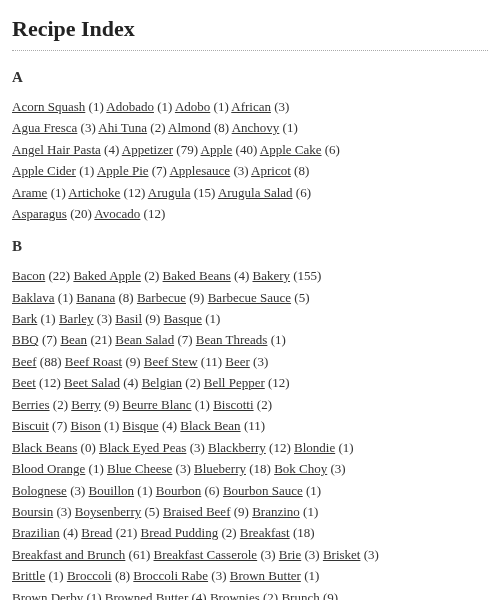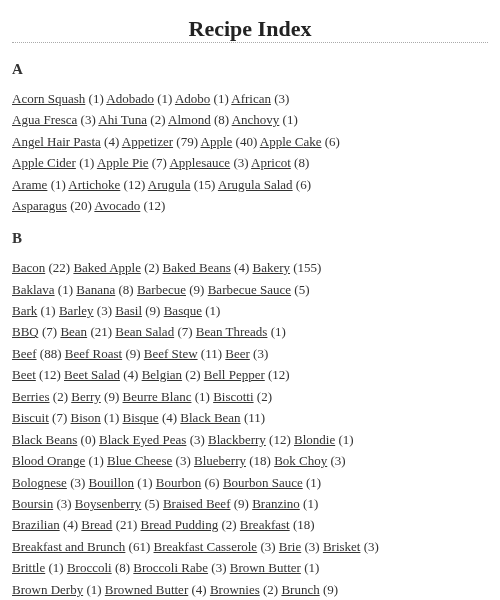--- a/index.html
+++ b/index.html
@@ -9,22 +9,22 @@
       color: #333;
       background: #fff;
       width: 500px;
       min-height: 600px;
       padding: 16px 12px;
     }
     h1 {
       font-size: 22px;
       font-weight: bold;
       color: #222;
+      margin-bottom: 8px;
       font-family: Georgia, serif;
-      text-align: center;
     }
     .divider {
       border: none;
       border-top: 1px dotted #aaa;
       margin-bottom: 14px;
     }
     .section-letter {
       font-size: 15px;
       font-weight: bold;
       color: #333;

